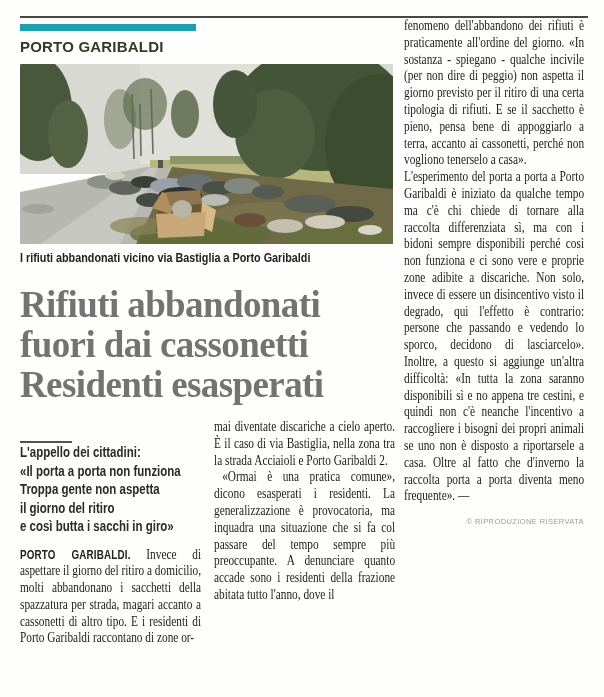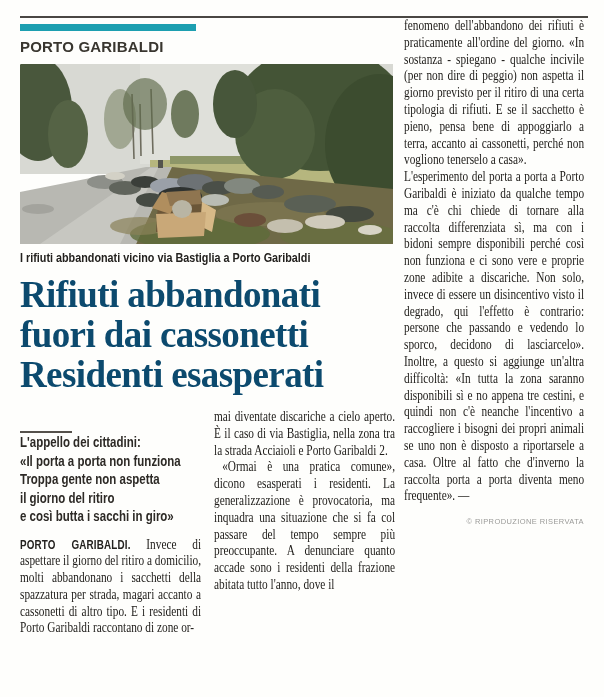--- a/index.html
+++ b/index.html
@@ -16,22 +16,22 @@
   .kicker{margin-top:7px;font-family:"Liberation Sans",sans-serif;font-weight:700;
           font-size:15px;letter-spacing:.2px;color:#39362f;}
 
   .photo{width:373px;height:180px;margin-top:9px;line-height:0;}
   .photo svg{display:block;}
 
   .caption{margin-top:6px;font-family:"Liberation Sans",sans-serif;font-weight:700;
            font-size:13.5px;color:#23211e;}
   .cond{display:inline-block;transform:scaleX(.8);transform-origin:0 50%;white-space:nowrap;}
 
-  .headline{margin:10px 0 0 0;font-weight:700;font-size:37px;line-height:40px;
-            letter-spacing:-.6px;color:#0c4a6e;}
+  .headline{margin:20px 0 0 0;font-weight:700;font-size:37px;line-height:40px;
+            letter-spacing:-.6px;color:#737373;}
 
   .two-col{display:flex;gap:13px;margin-top:14px;}
   .col{flex:0 0 181px;width:181px;}
 
   .sf-rule{width:52px;height:2px;background:#55514b;margin-top:22px;}
   .standfirst-lines{font-family:"Liberation Sans",sans-serif;
                     font-weight:700;font-size:14px;line-height:18.5px;color:#2d2a26;}
   .sf-line .cond{transform:scaleX(.82);}
 
   .body-text{margin:0;font-size:13.8px;line-height:16.8px;text-align:justify;

